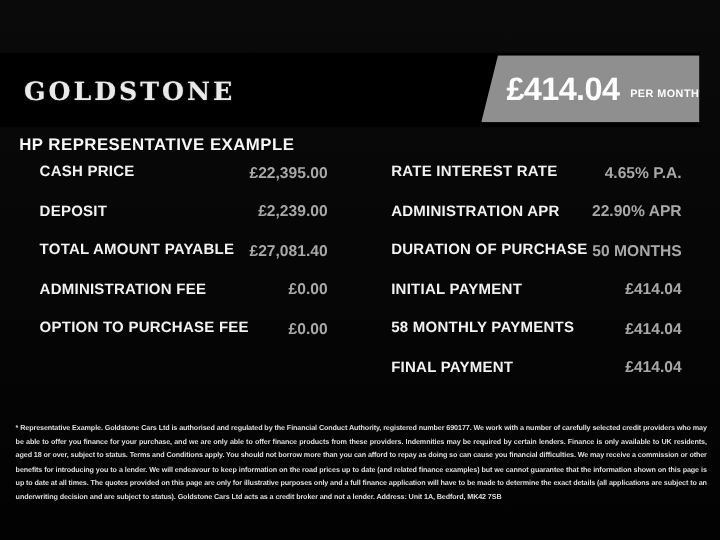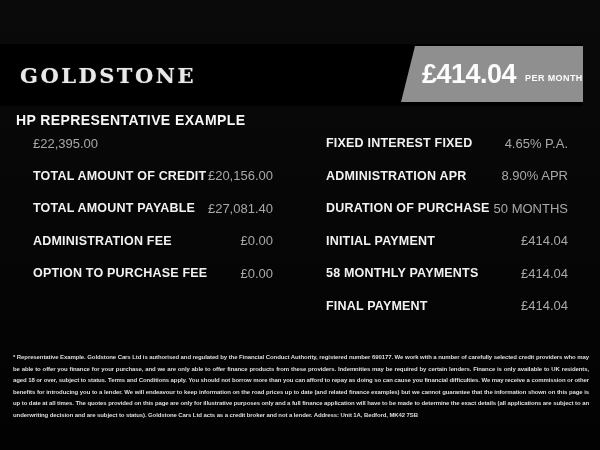--- a/index.html
+++ b/index.html
@@ -92,21 +92,21 @@
   .finance-label {
     color: #f2f2f2;
     font-size: 12.5px;
     font-weight: bold;
     letter-spacing: 0.2px;
     white-space: nowrap;
   }
   .finance-value {
     color: #a8a8a8;
     font-size: 13px;
-    font-weight: 400;
+    font-weight: 700;
     white-space: nowrap;
     text-align: left;
   }
 
   
   .footer {
     position: absolute;
     top: 352px;
     left: 13px;
     width: 576px;
@@ -130,48 +130,49 @@
       <span class="price-period">PER MONTH*</span>
     </div>
   </div>
 
   <div class="page-title">HP REPRESENTATIVE EXAMPLE</div>
 
   <div class="finance-table">
 
     <div class="finance-col">
       <div class="finance-row">
+        <span class="finance-label">CASH PRICE</span>
         <span class="finance-value">£22,395.00</span>
       </div>
       <div class="finance-row">
-        <span class="finance-label">TOTAL AMOUNT OF CREDIT</span>
-        <span class="finance-value">£20,156.00</span>
+        <span class="finance-label">DEPOSIT</span>
+        <span class="finance-value">£2,239.00</span>
       </div>
       <div class="finance-row">
         <span class="finance-label">TOTAL AMOUNT PAYABLE</span>
         <span class="finance-value">£27,081.40</span>
       </div>
       <div class="finance-row">
         <span class="finance-label">ADMINISTRATION FEE</span>
         <span class="finance-value">£0.00</span>
       </div>
       <div class="finance-row">
         <span class="finance-label">OPTION TO PURCHASE FEE</span>
         <span class="finance-value">£0.00</span>
       </div>
     </div>
 
     <div class="finance-col">
       <div class="finance-row">
-        <span class="finance-label">FIXED INTEREST FIXED</span>
+        <span class="finance-label">RATE INTEREST RATE</span>
         <span class="finance-value">4.65% P.A.</span>
       </div>
       <div class="finance-row">
         <span class="finance-label">ADMINISTRATION APR</span>
-        <span class="finance-value">8.90% APR</span>
+        <span class="finance-value">22.90% APR</span>
       </div>
       <div class="finance-row">
         <span class="finance-label">DURATION OF PURCHASE</span>
         <span class="finance-value">50 MONTHS</span>
       </div>
       <div class="finance-row">
         <span class="finance-label">INITIAL PAYMENT</span>
         <span class="finance-value">£414.04</span>
       </div>
       <div class="finance-row">

